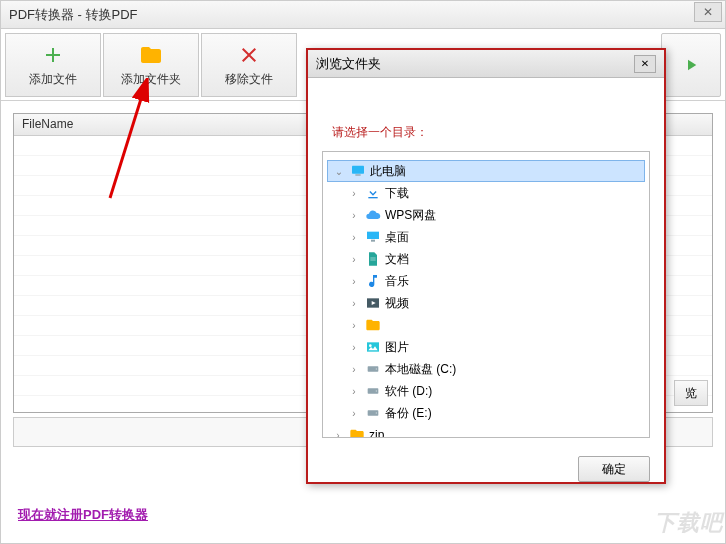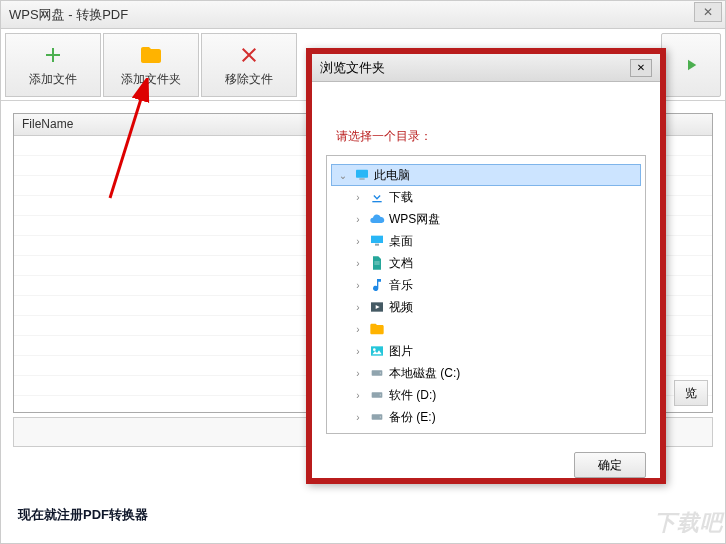--- a/index.html
+++ b/index.html
@@ -18,27 +18,27 @@
     .toolbar-right { width: 60px; height: 64px; border: 1px solid #c8c8c8; background: linear-gradient(#fafafa, #eaeaea); border-radius: 2px; display:flex; align-items:center; justify-content:center; }
     
     .content { padding: 12px; }
     .file-list { border: 1px solid #aaa; background: #fff; height: 300px; display: flex; flex-direction: column; }
     .file-header { height: 22px; background: linear-gradient(#f8f8f8, #e8e8e8); border-bottom: 1px solid #ccc; padding: 3px 8px; font-size: 12px; color: #333; }
     .file-body { flex: 1; display: flex; align-items: center; justify-content: center; background: repeating-linear-gradient(#fff 0, #fff 19px, #f4f4f4 19px, #f4f4f4 20px); }
     .drag-hint { font-size: 14px; color: #999; }
     
     .progress-row { height: 30px; border: 1px solid #ccc; margin-top: 4px; display: flex; align-items: center; justify-content: center; background: #f8f8f8; font-size: 12px; font-weight: bold; }
     
-    .register-link { position: absolute; left: 18px; bottom: 20px; color: #0f172a; font-size: 13px; font-weight: bold; cursor: pointer; }
+    .register-link { position: absolute; left: 18px; bottom: 20px; color: #a21caf; font-size: 13px; font-weight: bold; text-decoration: underline; cursor: pointer; }
     
     
     .arrow { position: absolute; left: 100px; top: 78px; pointer-events: none; }
     
     
-    .dialog { position: absolute; left: 306px; top: 48px; width: 360px; height: 436px; background: #fff; border: 6px solid #b91c1c; box-shadow: 2px 2px 8px rgba(0,0,0,0.3); display: flex; flex-direction: column; }
+    .dialog { position: absolute; left: 306px; top: 48px; width: 360px; height: 436px; background: #fff; border: 2px solid #b91c1c; box-shadow: 2px 2px 8px rgba(0,0,0,0.3); display: flex; flex-direction: column; }
     .dialog-titlebar { height: 28px; background: linear-gradient(#f0f0f0, #dcdcdc); border-bottom: 1px solid #bbb; display: flex; align-items: center; padding: 0 8px; font-size: 13px; }
     .dialog-close { margin-left: auto; width: 22px; height: 18px; background: #e0e0e0; border: 1px solid #aaa; display: flex; align-items: center; justify-content: center; font-size: 10px; cursor: pointer; }
     .dialog-prompt { padding: 10px 24px; font-size: 12px; color: #b91c1c; margin-top: 36px; }
     .tree { flex: 1; border: 1px solid #bbb; margin: 0 14px 8px 14px; padding: 8px 4px; overflow: auto; font-size: 12px; }
     .tree-item { display: flex; align-items: center; height: 22px; cursor: pointer; white-space: nowrap; }
     .tree-item.selected { background: #cce4ff; border: 1px solid #7eb4ea; }
     .expander { width: 14px; text-align: center; color: #888; font-size: 10px; }
     .t-icon { width: 16px; height: 16px; margin: 0 4px; display: inline-block; }
     .indent-0 { padding-left: 4px; }
     .indent-1 { padding-left: 20px; }
@@ -48,21 +48,21 @@
     
     .watermark { position: absolute; right: 3px; bottom: 6px; font-size: 22px; color: rgba(0,0,0,0.12); font-style: italic; font-weight: bold; letter-spacing: 1px; pointer-events:none; }
     
     .btn-hidden { position:absolute; right:18px; top:380px; width:34px; height:26px; border:1px solid #c8c8c8; background:linear-gradient(#fafafa,#e6e6e6); font-size:12px; display:flex; align-items:center; justify-content:center; }
   </style>
 </head>
 <body>
 
 <div class="main-window">
   <div class="titlebar">
-    <span>WPS网盘 - 转换PDF</span>
+    <span>PDF转换器 - 转换PDF</span>
     <div class="titlebar-close">✕</div>
   </div>
 
   <div class="toolbar">
     <div class="toolbar-btn">
       <svg class="tb-icon" viewBox="0 0 24 24">
           <path fill="#4caf50" d="M19 13h-6v6h-2v-6H5v-2h6V5h2v6h6z"></path>
         </svg>
       <span class="tb-label">添加文件</span>
     </div>

